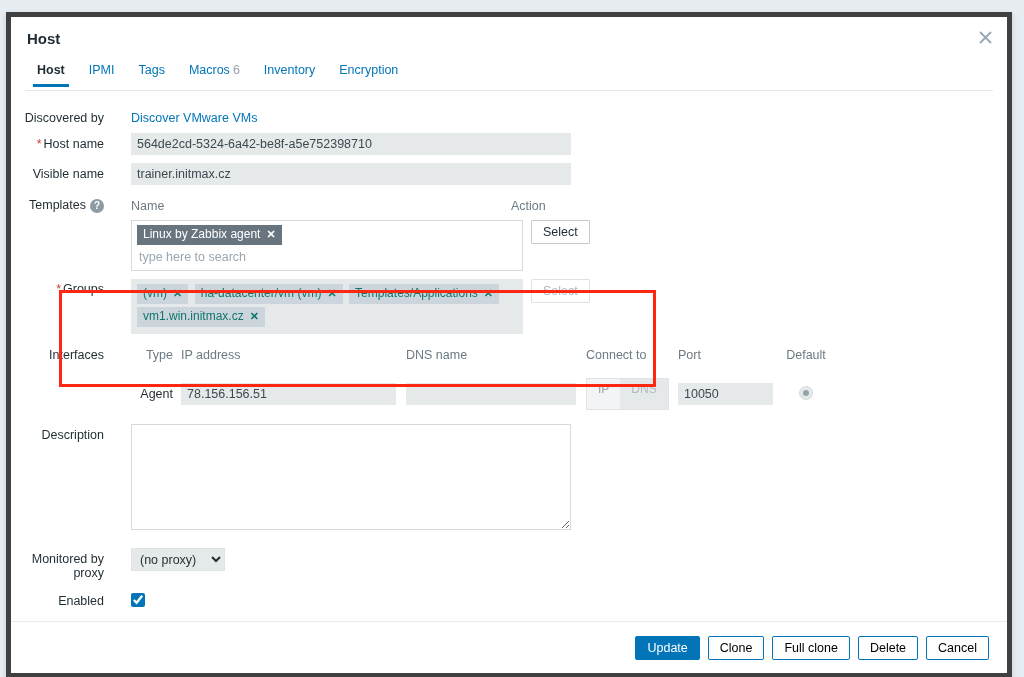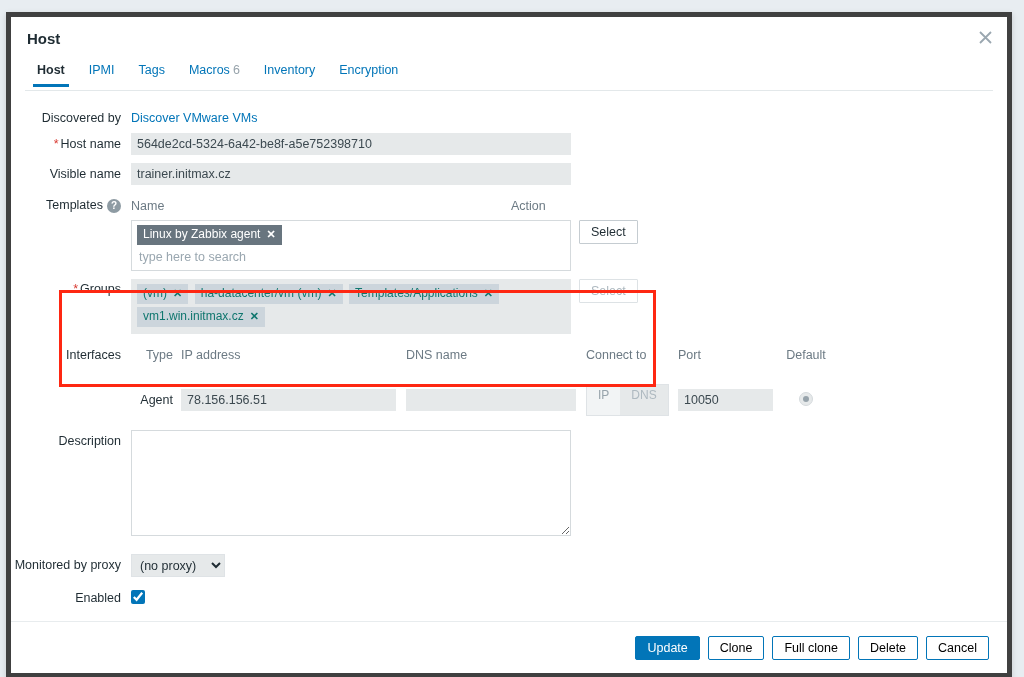--- a/index.html
+++ b/index.html
@@ -97,21 +97,21 @@
   .row {
     position: relative;
     display: flex;
     align-items: flex-start;
     margin-bottom: 8px;
   }
   .lbl {
     width: 120px;
     min-width: 120px;
     text-align: right;
-    padding-right: 10px;
+    padding-right: 27px;
     padding-top: 4px;
     color: #1f2c33;
     font-size: 12.5px;
     box-sizing: border-box;
   }
   .req { color: #d83931; margin-right: 2px; }
 
   .link {
     color: #0275b8;
     text-decoration: none;
@@ -171,21 +171,21 @@
     display: flex;
     font-size: 12.5px;
     color: #6c7a84;
     padding-top: 4px;
   }
   .tmpl-head .nm { width: 380px; }
 
   .multiselect {
     border: 1px solid #d5dadd;
     background: #ffffff;
-    width: 440px;
+    width: 392px;
     min-height: 44px;
     padding: 4px 5px 3px 5px;
     box-sizing: border-box;
   }
   .multiselect.disabled {
     background: #e6e9ea;
     border-color: #e6e9ea;
   }
   .chip {
     display: inline-block;
@@ -246,21 +246,21 @@
   
   .iface-head {
     display: flex;
     font-size: 12.5px;
     color: #6c7a84;
     padding-top: 2px;
   }
   .iface-row {
     display: flex;
     align-items: center;
-    margin-top: 22px;
+    margin-top: 16px;
   }
   .c-type  { width: 42px; text-align: right; padding-right: 8px; }
   .c-ip    { width: 225px; }
   .c-dns   { width: 180px; }
   .c-conn  { width: 92px; }
   .c-port  { width: 105px; }
   .c-def   { width: 46px; text-align: center; }
 
   .segm {
     display: inline-flex;

